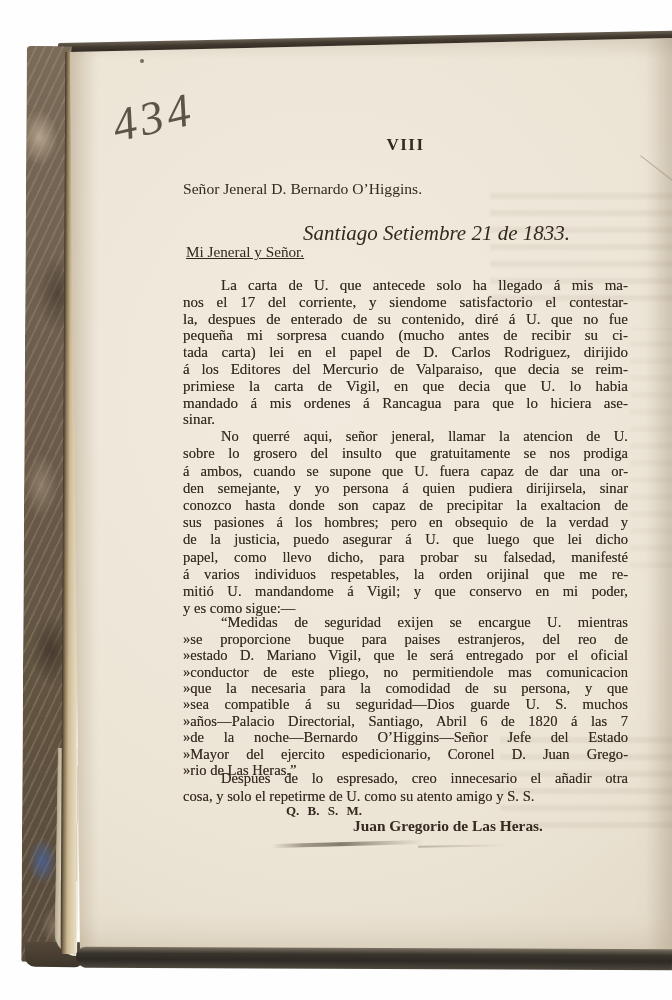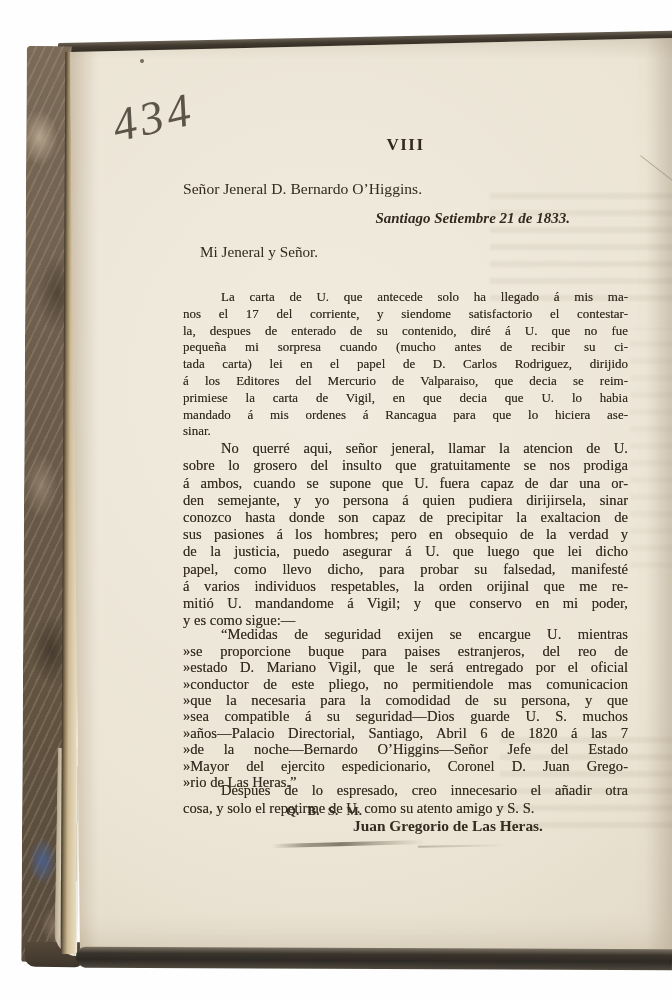--- a/index.html
+++ b/index.html
@@ -56,29 +56,29 @@
   .crease{position:absolute;left:636px;top:168px;width:42px;height:1px;
     background:rgba(140,128,105,.55);transform:rotate(38deg);}
 
   
   .handwritten{position:absolute;left:112px;top:90px;font-style:italic;font-size:47px;
     color:rgba(72,63,52,.88);transform:rotate(-13deg);letter-spacing:4px;}
   .roman-head{position:absolute;left:183px;top:135px;width:445px;text-align:center;
     font-weight:bold;font-size:17px;letter-spacing:1.5px;color:#33291f;}
   .recipient{position:absolute;left:183px;top:180px;width:445px;font-weight:normal;
     font-size:15.6px;color:#33291f;}
-  .dateline{position:absolute;left:183px;top:210px;width:445px;box-sizing:border-box;
-    padding-right:58px;text-align:right;font-weight:bold;font-style:italic;
-    font-size:15px;color:#33291f;}
-  .salutation{position:absolute;left:200px;top:243px;width:445px;font-size:15.2px;color:#33291f;}
+  .dateline{position:absolute;left:183px;top:221px;width:445px;box-sizing:border-box;
+    padding-right:58px;text-align:right;font-weight:normal;font-style:italic;
+    font-size:21px;color:#33291f;}
+  .salutation{position:absolute;left:186px;top:243px;width:445px;font-size:15.2px;color:#33291f;text-decoration:underline;}
 
   .letter-body{position:absolute;left:183px;top:277px;width:445px;color:#342a1f;
     text-shadow:0 0 .4px rgba(46,36,26,.55);}
   .block{width:445px;}
-  .b0{font-size:13px;line-height:16.8px;margin-top:12px;}
+  .b0{font-size:15px;line-height:16.8px;}
   .b1{font-size:14.6px;line-height:17.2px;}
   .b2{font-size:14.6px;line-height:16.4px;margin-top:-3px;}
   .b3{font-size:14.6px;line-height:17.4px;margin-top:-8px;}
   .ln{text-align:justify;text-align-last:justify;}
   .ln.last{text-align-last:left;}
   .ln.indent{text-indent:38px;}
 
   .valediction{position:absolute;left:286px;top:803px;font-size:13px;word-spacing:5px;
     font-weight:bold;color:#342a1f;}
   .signature{position:absolute;left:353px;top:817px;font-weight:bold;

